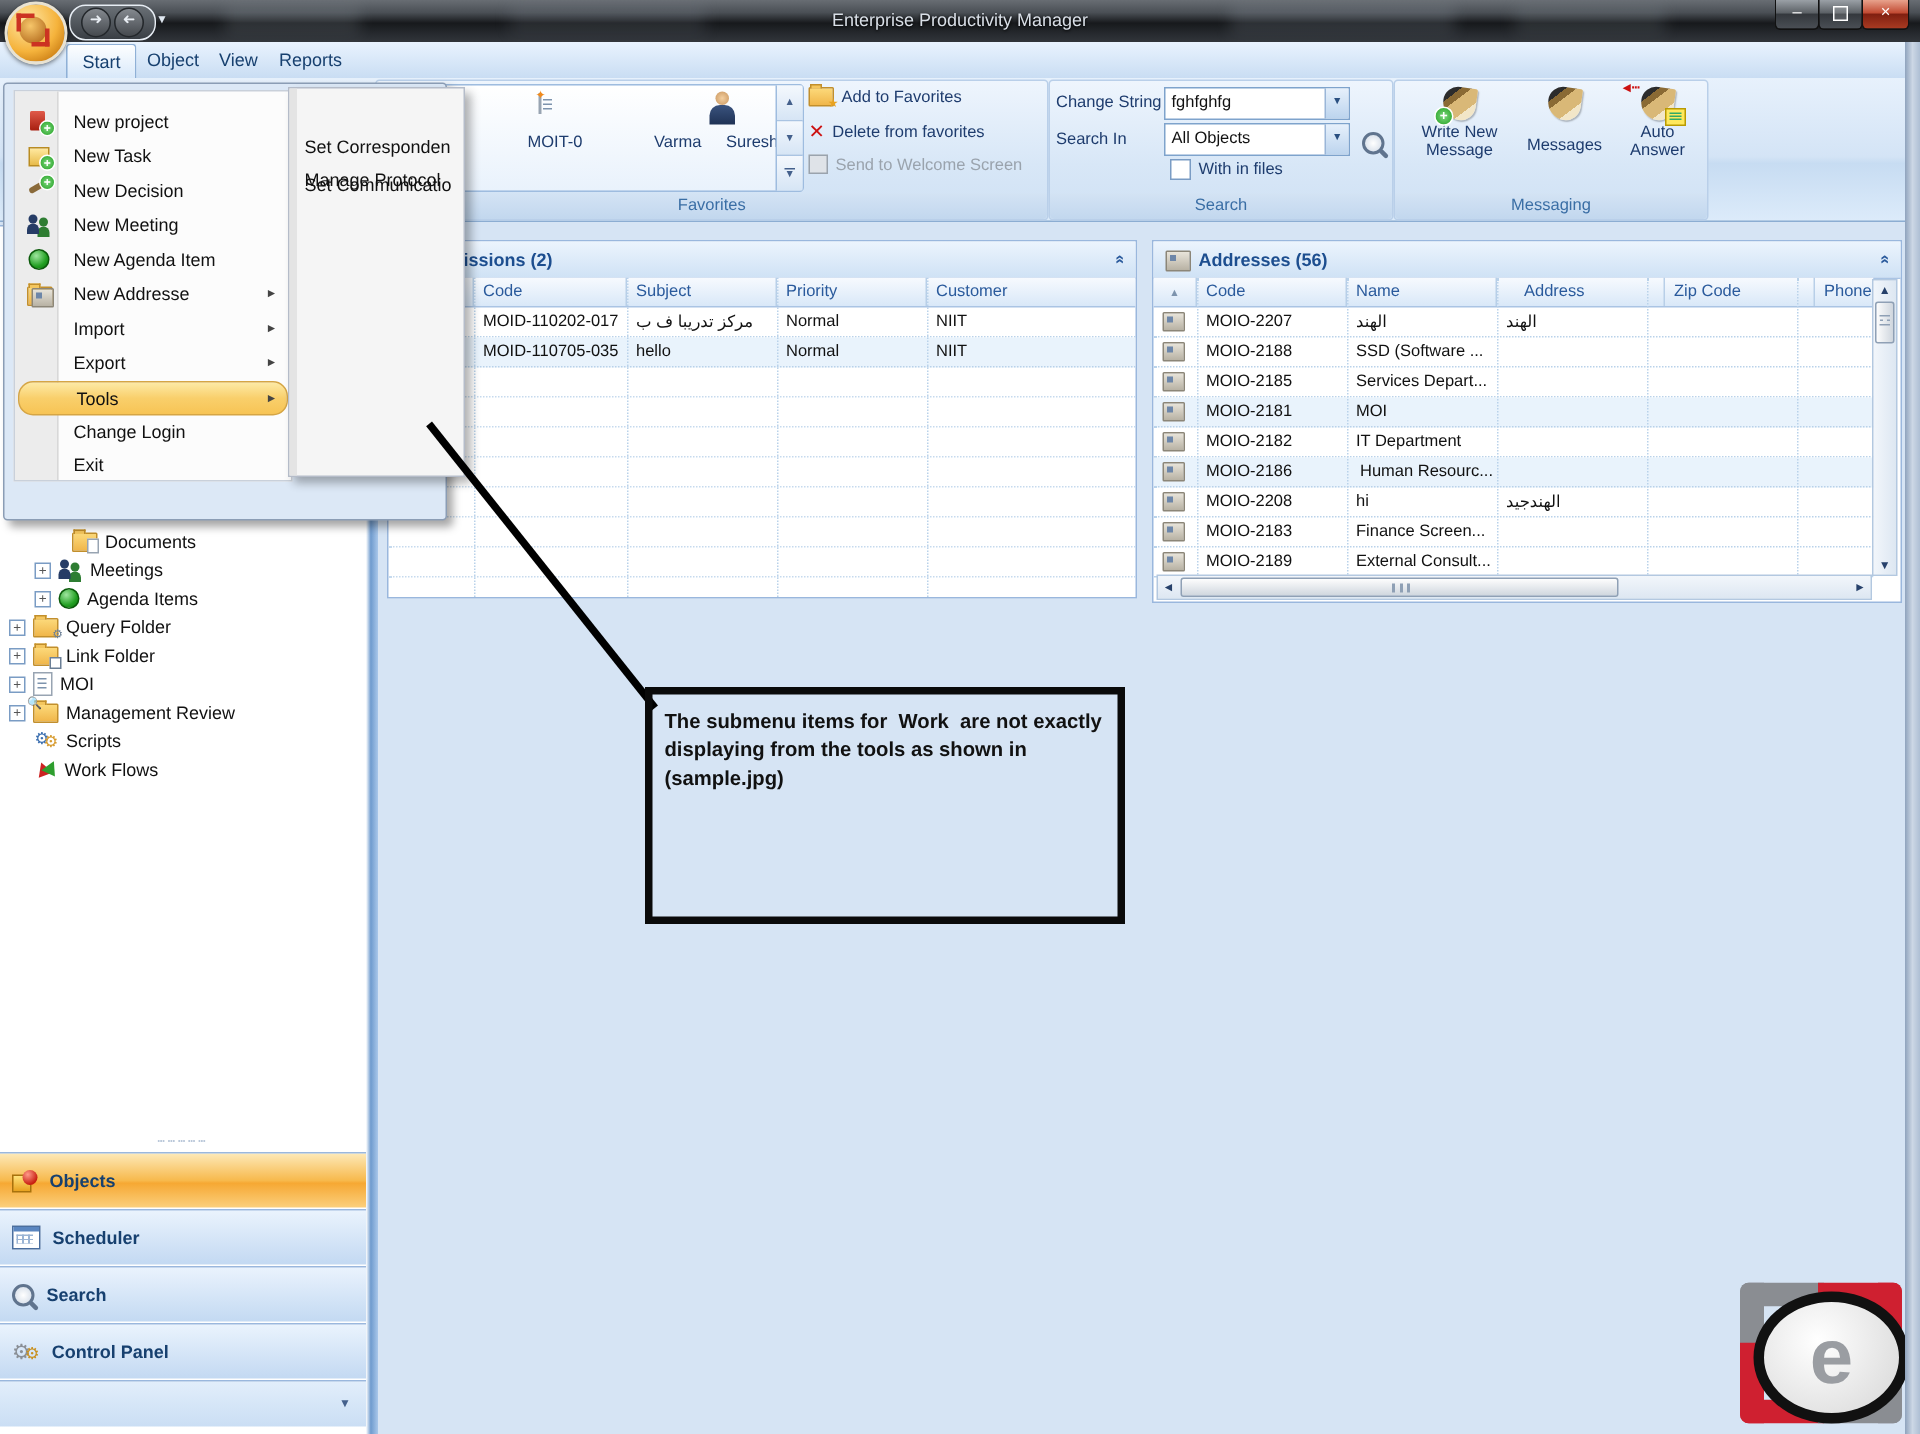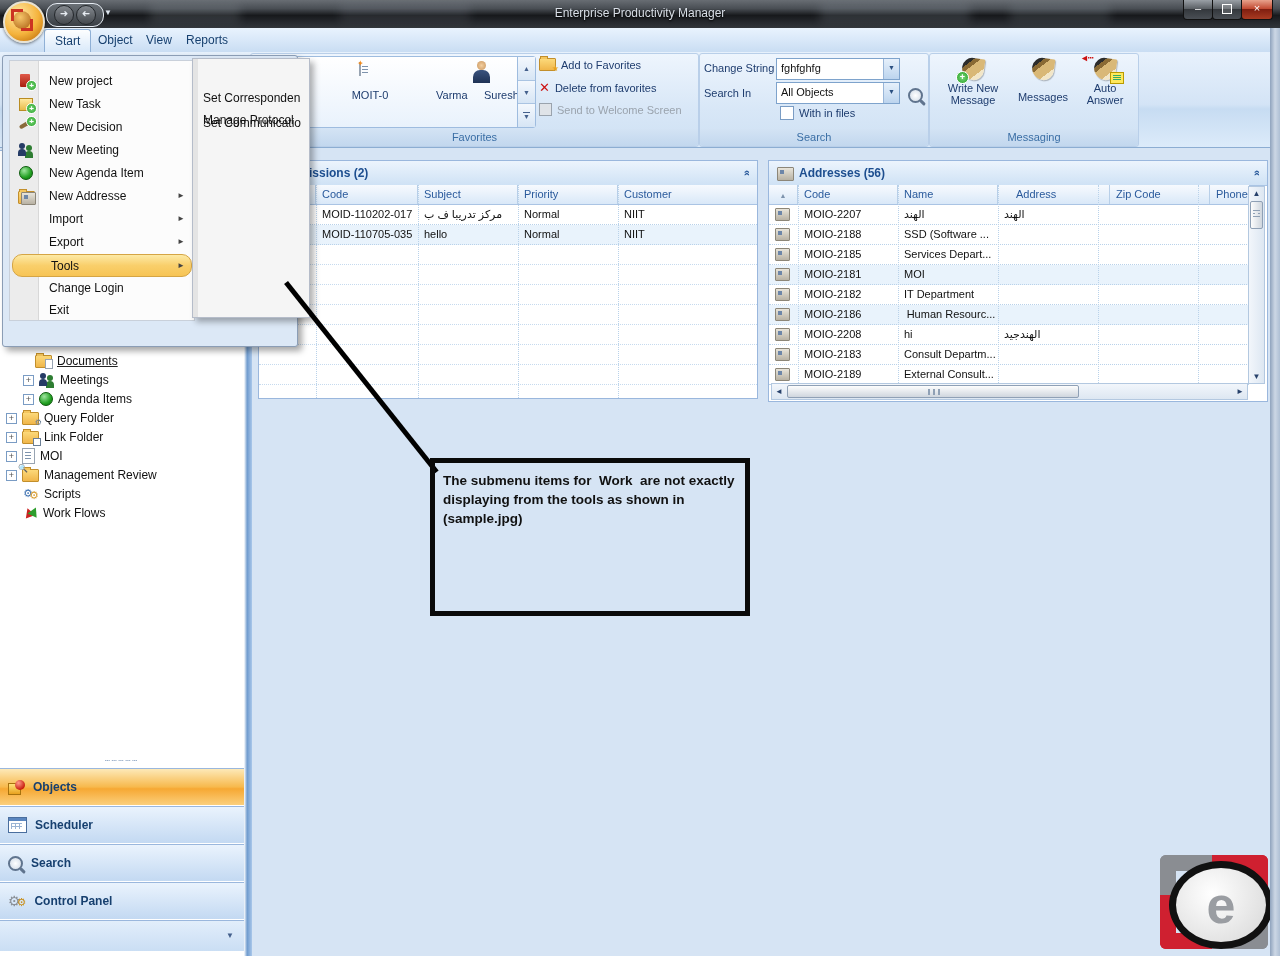--- a/index.html
+++ b/index.html
@@ -284,21 +284,21 @@
       <span class="note" style="right:-6px;bottom:-2px;"></span>
     </div>
     <div class="rbtn-label">Auto</div>
     <div class="rbtn-label">Answer</div>
   </div>
 </div>
 
 <div class="abs sidebar"></div>
 <div class="abs splitter"></div>
 
-<div class="titem" style="left:35px;top:352px;text-decoration:underline;">
+<div class="titem" style="left:48px;top:352px;">
   <span class="folder">
       <span class="badge" style="right:-2px;bottom:-2px;width:6px;height:8px;background:#fff;border:1px solid #98a4b2;"></span>
     </span>
   <span class="lbl">Documents</span>
 </div>
 <div class="titem" style="left:23px;top:371px;">
   <span class="expander">+</span>
   <span class="people"></span>
   <span class="lbl">Meetings</span>
 </div>
@@ -477,21 +477,21 @@
       <div class="td" style="width:29px;"><span class="carditem" style="position:relative;display:inline-block;"></span></div>
       <div class="td" style="width:100px;">MOIO-2208</div>
       <div class="td" style="width:100px;">hi</div>
       <div class="td" style="width:100px;">الهندجيد</div>
       <div class="td" style="width:100px;"></div>
         <div class="td" style="flex:1;"></div>
     </div>
     <div class="trow">
       <div class="td" style="width:29px;"><span class="carditem" style="position:relative;display:inline-block;"></span></div>
       <div class="td" style="width:100px;">MOIO-2183</div>
-      <div class="td" style="width:100px;">Consult Departm...</div>
+      <div class="td" style="width:100px;">Finance Screen...</div>
       <div class="td" style="width:100px;"></div>
         <div class="td" style="width:100px;"></div>
         <div class="td" style="flex:1;"></div>
     </div>
     <div class="trow">
       <div class="td" style="width:29px;"><span class="carditem" style="position:relative;display:inline-block;"></span></div>
       <div class="td" style="width:100px;">MOIO-2189</div>
       <div class="td" style="width:100px;">External Consult...</div>
       <div class="td" style="width:100px;"></div>
         <div class="td" style="width:100px;"></div>

